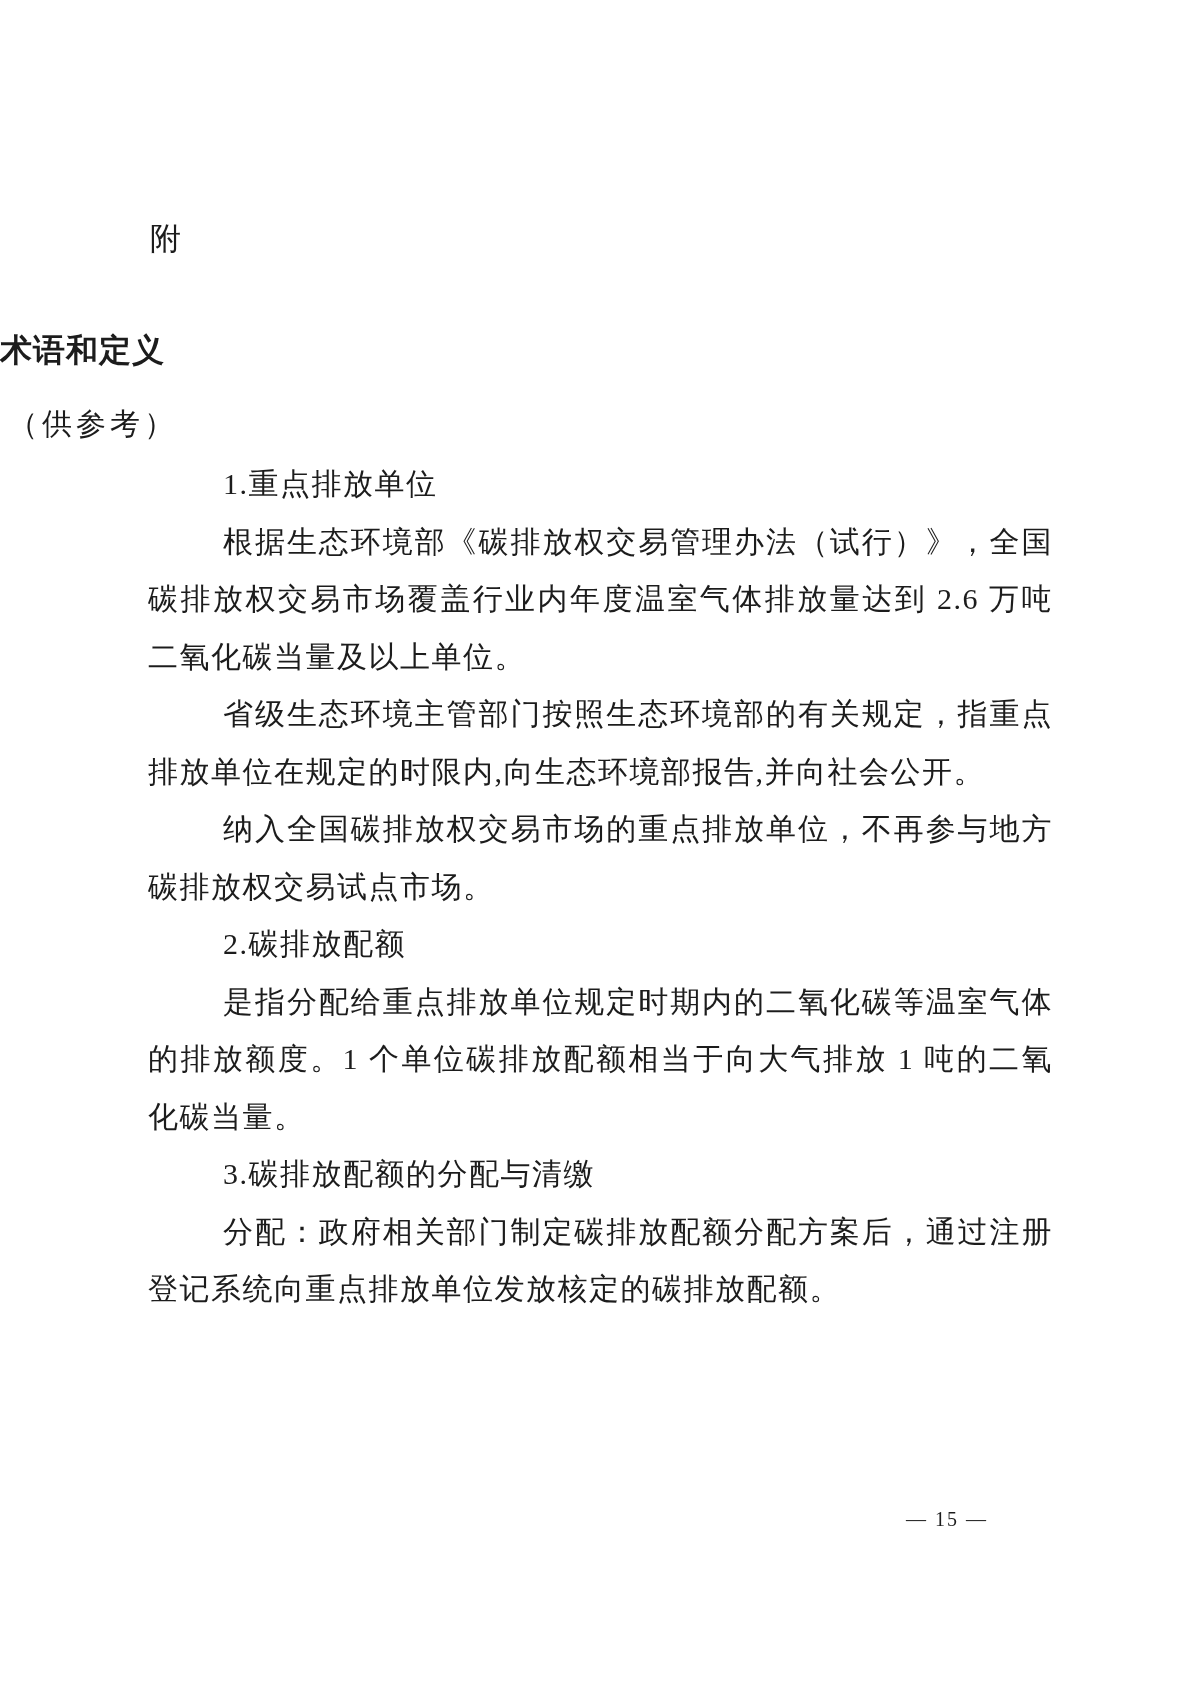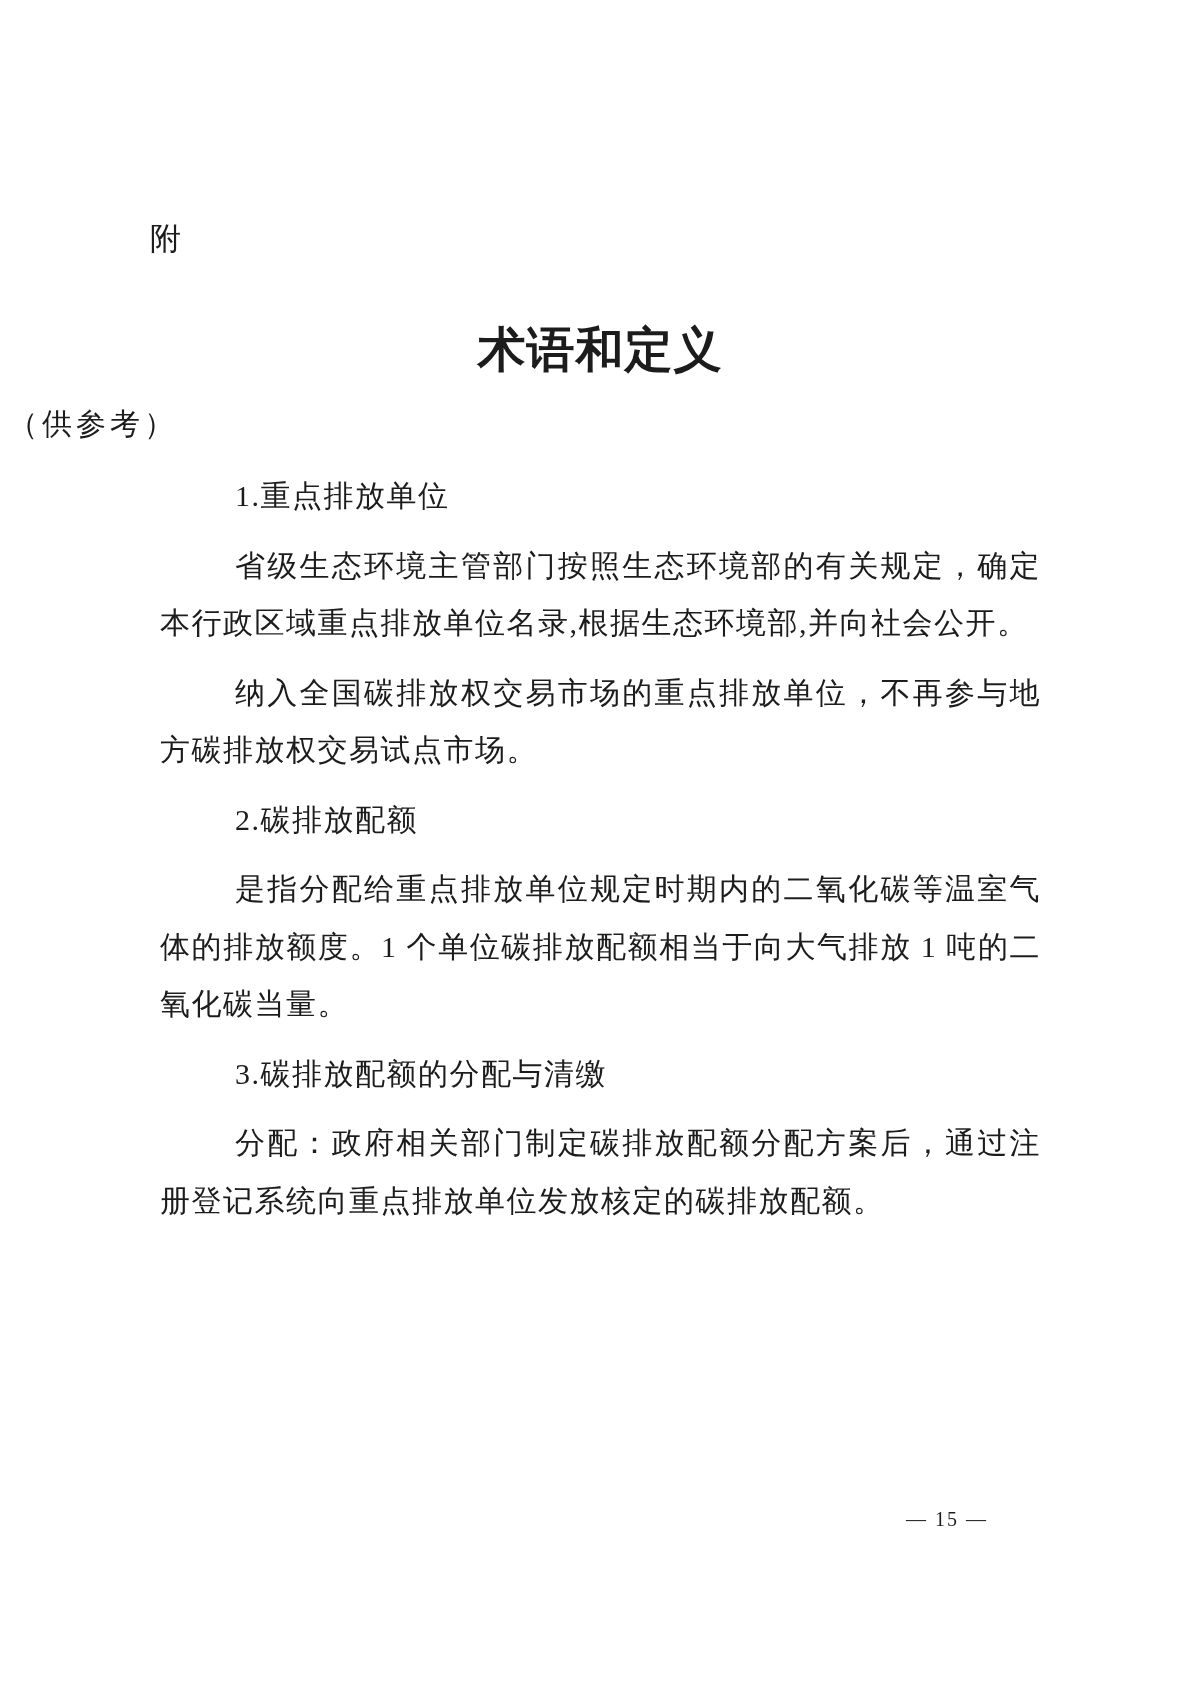--- a/index.html
+++ b/index.html
@@ -23,22 +23,22 @@
     left: 150px;
     font-size: 31px;
     line-height: 37px;
   }
   .doc-title {
     position: absolute;
     top: 322px;
     left: 0;
     width: 100%;
     margin: 0;
-    text-align: center;
-    font-size: 48px;
+    text-align: left;
+    font-size: 32px;
     font-weight: bold;
     letter-spacing: 1px;
     line-height: 56px;
   }
   .doc-subtitle {
     position: absolute;
     top: 407px;
     left: 8px;
     width: 100%;
     text-align: left;
@@ -51,21 +51,21 @@
     top: 455px;
     left: 148px;
     width: 905px;
     font-size: 30px;
     line-height: 57.5px;
     letter-spacing: 1.5px;
     text-align: justify;
     text-justify: inter-ideograph;
   }
   .doc-body p {
-    margin: 12px;
+    margin: 0;
   }
   .item-heading,
   .body-para {
     text-indent: 75px;
   }
   .page-number {
     position: absolute;
     top: 1508px;
     left: 906px;
     font-size: 20px;
@@ -79,21 +79,22 @@
 <div class="page">
 
   <div class="attachment-label">附</div>
 
   <h1 class="doc-title">术语和定义</h1>
 
   <div class="doc-subtitle">（供参考）</div>
 
   <div class="doc-body">
     <p class="item-heading">1.重点排放单位</p>
-    <p class="body-para">省级生态环境主管部门按照生态环境部的有关规定，确定本行政区域重点排放单位名录,根据生态环境部,并向社会公开。</p>
+    <p class="body-para">根据生态环境部《碳排放权交易管理办法（试行）》，全国碳排放权交易市场覆盖行业内年度温室气体排放量达到 2.6 万吨二氧化碳当量及以上单位。</p>
+    <p class="body-para">省级生态环境主管部门按照生态环境部的有关规定，指重点排放单位在规定的时限内,向生态环境部报告,并向社会公开。</p>
     <p class="body-para">纳入全国碳排放权交易市场的重点排放单位，不再参与地方碳排放权交易试点市场。</p>
     <p class="item-heading">2.碳排放配额</p>
     <p class="body-para">是指分配给重点排放单位规定时期内的二氧化碳等温室气体的排放额度。1 个单位碳排放配额相当于向大气排放 1 吨的二氧化碳当量。</p>
     <p class="item-heading">3.碳排放配额的分配与清缴</p>
     <p class="body-para">分配：政府相关部门制定碳排放配额分配方案后，通过注册登记系统向重点排放单位发放核定的碳排放配额。</p>
   </div>
 
   <div class="page-number">— 15 —</div>
 
 </div>

